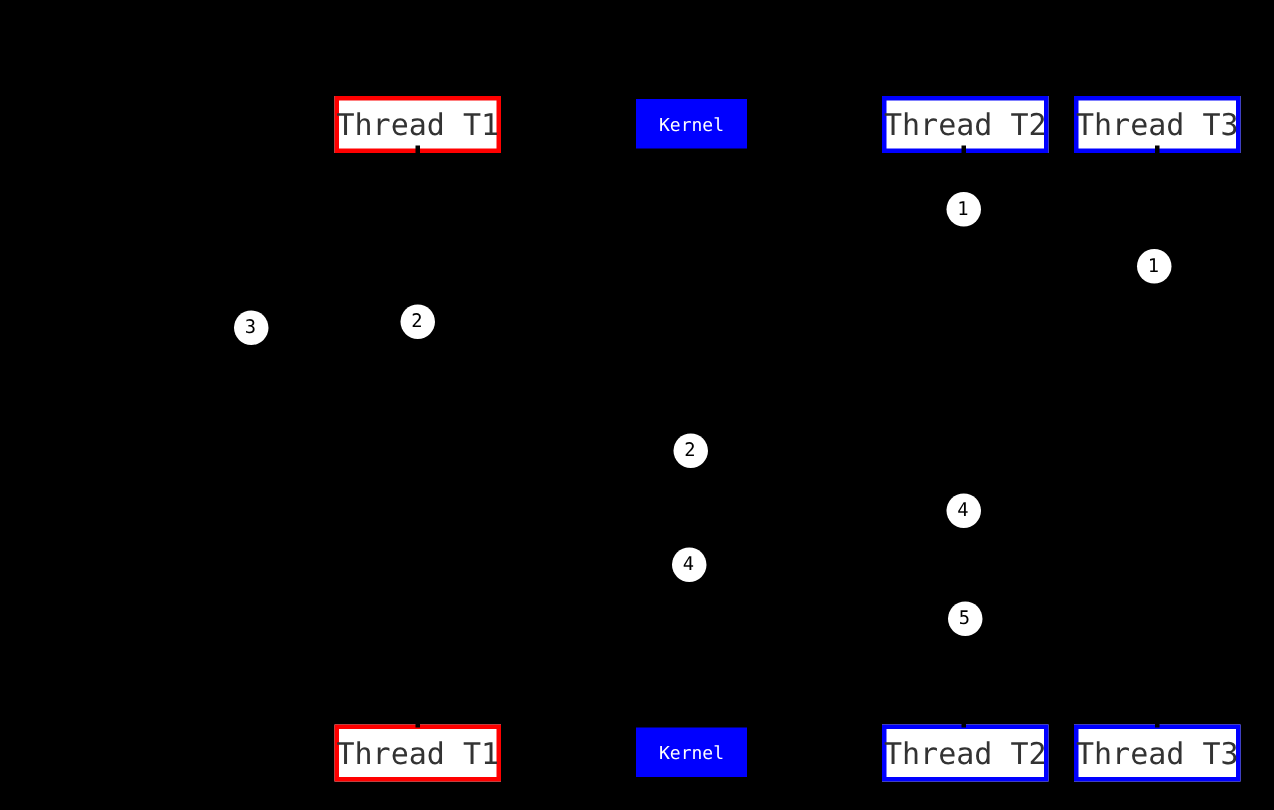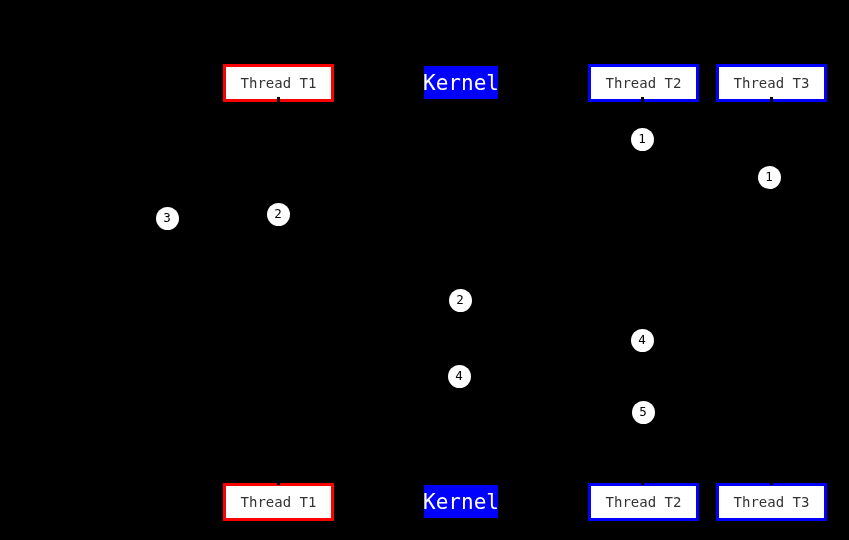--- a/index.html
+++ b/index.html
@@ -17,32 +17,32 @@
   }
   
   .box {
     position: absolute;
     box-sizing: border-box;
     display: flex;
     align-items: center;
     justify-content: center;
     background: var(--box-fill, #ffffff);
     color: var(--box-text, #333333);
-    font-size: 14px;
+    font-size: 20px;
     letter-spacing: 0px;
     white-space: nowrap;
     z-index: 2;
   }
   .box.red-border  { border: 3px solid var(--t1-border, #ff0000); }
   .box.blue-border { border: 3px solid var(--thread-border, #0000ff); }
   .box.kernel {
     background: var(--kernel-fill, #0000ff);
     color: var(--kernel-text, #ffffff);
     border: none;
-    font-size: 21px;
+    font-size: 12px;
   }
   #t1-top     { left: 223px; top: 64px;  width: 111px; height: 38px; }
   #kernel-top { left: 424px; top: 66px;  width: 74px;  height: 33px; }
   #t2-top     { left: 588px; top: 64px;  width: 111px; height: 38px; }
   #t3-top     { left: 716px; top: 64px;  width: 111px; height: 38px; }
   #t1-bot     { left: 223px; top: 483px; width: 111px; height: 38px; }
   #kernel-bot { left: 424px; top: 485px; width: 74px;  height: 33px; }
   #t2-bot     { left: 588px; top: 483px; width: 111px; height: 38px; }
   #t3-bot     { left: 716px; top: 483px; width: 111px; height: 38px; }
 

